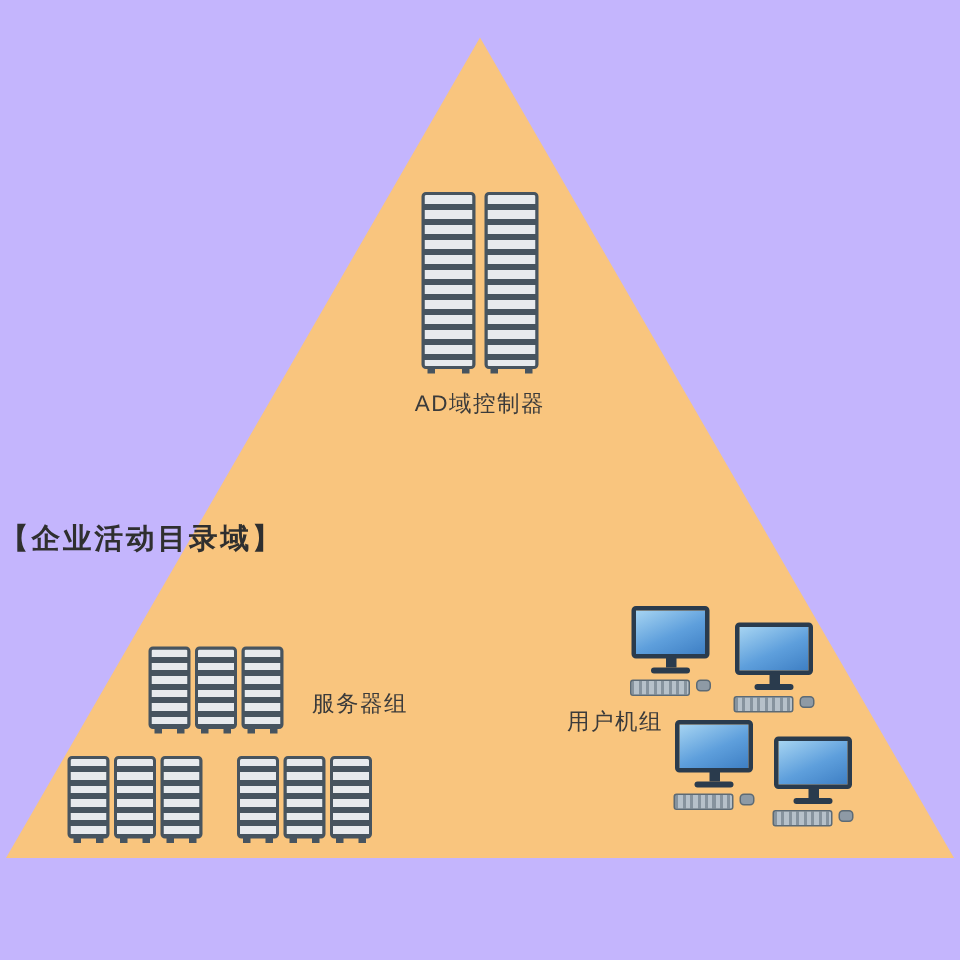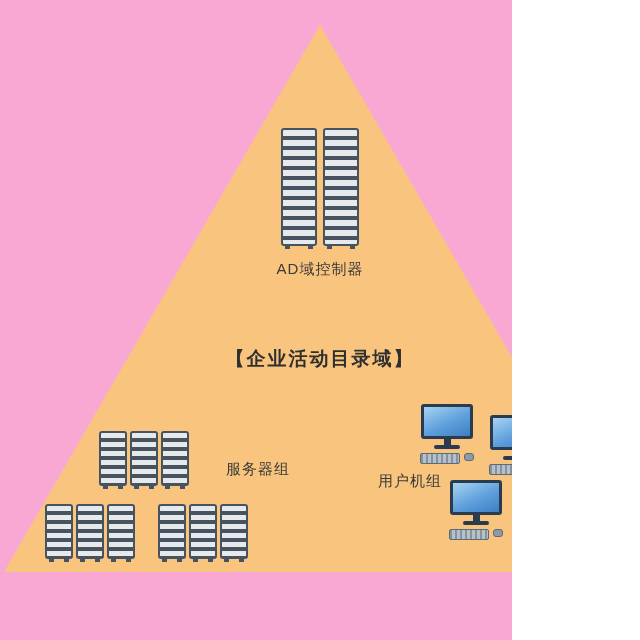--- a/index.html
+++ b/index.html
@@ -3,23 +3,23 @@
 <meta charset="utf-8">
 <style>
   html, body {
     margin: 0;
     padding: 0;
     background: #ffffff;
     font-family: "Liberation Sans", "DejaVu Sans", sans-serif;
   }
   .canvas {
     position: relative;
-    width: 512px;
+    width: 640px;
     height: 640px;
-    background: #f9a8d4;
+    background: #c4b5fd;
     overflow: hidden;
   }
   .triangle-svg {
     position: absolute;
     left: 0; top: 0;
     width: 640px; height: 640px;
   }
   .abs { position: absolute; }
 
   
@@ -71,21 +71,20 @@
   .label {
     color: #3B3B3B;
     font-size: 15px;
     font-weight: 500;
     letter-spacing: 1px;
     white-space: nowrap;
   }
   .label.centered { text-align: center; }
   .domain-title {
     width: 640px;
-    text-align: center;
     color: #2F2F2F;
     font-size: 19px;
     font-weight: 700;
     letter-spacing: 2px;
   }
 </style>
 </head>
 <body>
 
 <div class="canvas">
@@ -118,21 +117,21 @@
       <div class="rack small"></div>
     </div>
   </div>
   <div class="abs" style="left:158px; top:504px;">
     <div class="rack-row small">
       <div class="rack small"></div>
       <div class="rack small"></div>
       <div class="rack small"></div>
     </div>
   </div>
-  <div class="abs label" style="left:226px; top:460px;text-align:center;">服务器组</div>
+  <div class="abs label" style="left:208px; top:460px;text-align:center;">服务器组</div>
 
   <div class="computer" style="left:418px; top:404px;">
     <div class="screen"></div>
     <div class="stand"></div>
     <div class="base"></div>
     <div class="periph">
       <div class="keyboard"></div>
       <div class="mouse"></div>
     </div>
   </div>

